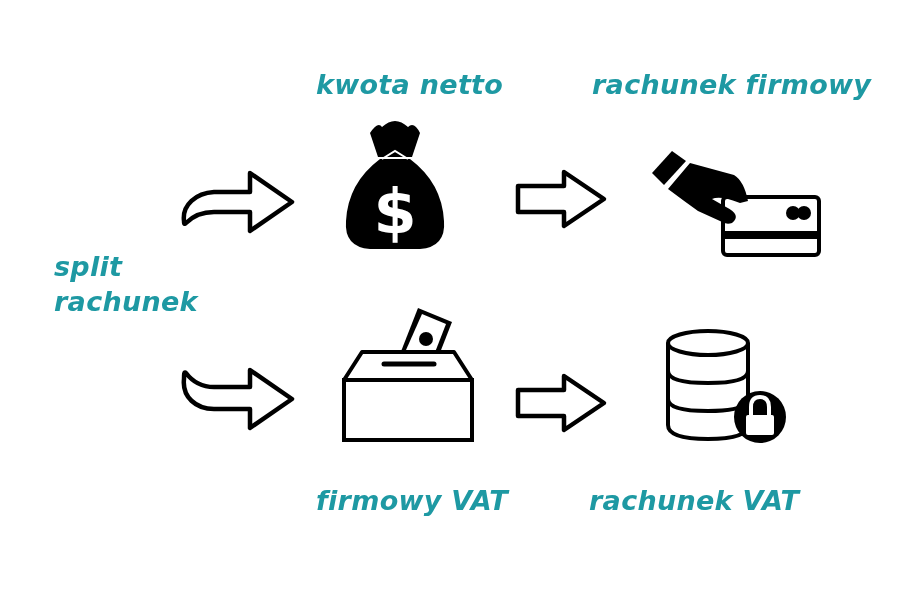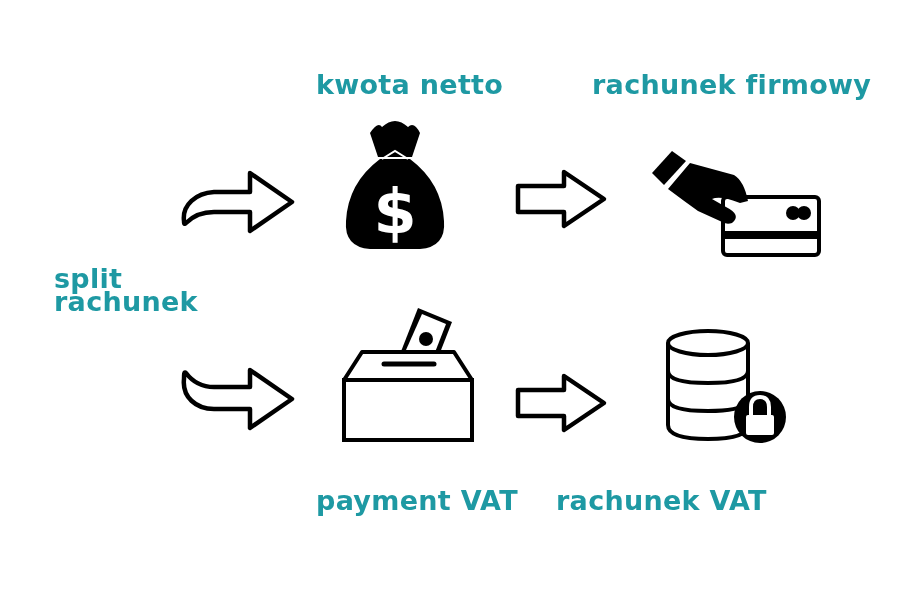--- a/index.html
+++ b/index.html
@@ -6,35 +6,36 @@
     body { width: 900px; height: 600px; position: relative; overflow: hidden; }
     .label {
       position: absolute;
       font-family: "DejaVu Sans", sans-serif;
       font-weight: bold;
       color: #1e99a3;
       font-size: 27px;
       line-height: 34px;
       white-space: nowrap;
       letter-spacing: 0.3px;
+      font-style: italic;
     }
     .icon { position: absolute; }
     .icon svg { display: block; width: 100%; height: 100%; }
   </style>
 </head>
 <body>
 
-<div class="label" style="left:54px; top:262px;">split</div>
+<div class="label" style="left:54px; top:250px;">split</div>
 <div class="label" style="left:54px; top:285px;">rachunek</div>
 
 <div class="label" style="left:316px; top:68px;">kwota netto</div>
 <div class="label" style="left:592px; top:68px;">rachunek firmowy</div>
 
-<div class="label" style="left:316px; top:484px;">payment VAT</div>
-<div class="label" style="left:556px; top:484px;">rachunek VAT</div>
+<div class="label" style="left:316px; top:484px;">firmowy VAT</div>
+<div class="label" style="left:589px; top:484px;">rachunek VAT</div>
 
 <div class="icon" style="left:178px; top:165px; width:120px; height:70px;">
   <svg viewBox="0 0 120 70">
     <path d="M6,56 C4,40 18,28 36,27 L72,27 L72,8 L114,37 L72,66 L72,47 L36,47 C24,47 14,52 8,58 C6,60 6,58 6,56 Z" fill="#fff" stroke="#000" stroke-width="4.5" stroke-linejoin="round"></path>
   </svg>
 </div>
 
 <div class="icon" style="left:178px; top:365px; width:120px; height:70px;">
   <svg viewBox="0 0 120 70">
     <path d="M8,8 C14,16 24,22 36,22 L72,22 L72,5 L114,34 L72,63 L72,44 L36,44 C18,44 4,32 6,14 C6,10 6,6 8,8 Z" fill="#fff" stroke="#000" stroke-width="4.5" stroke-linejoin="round"></path>

